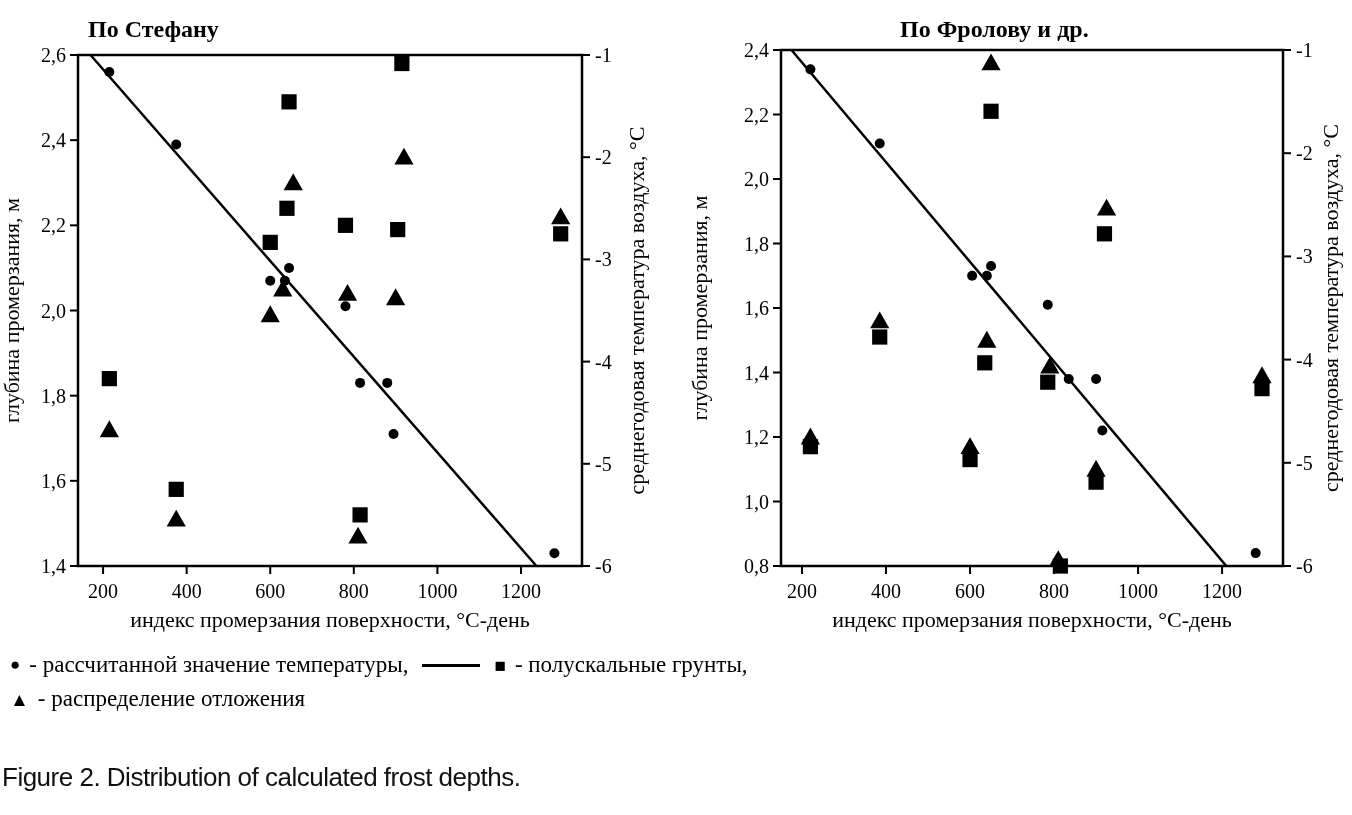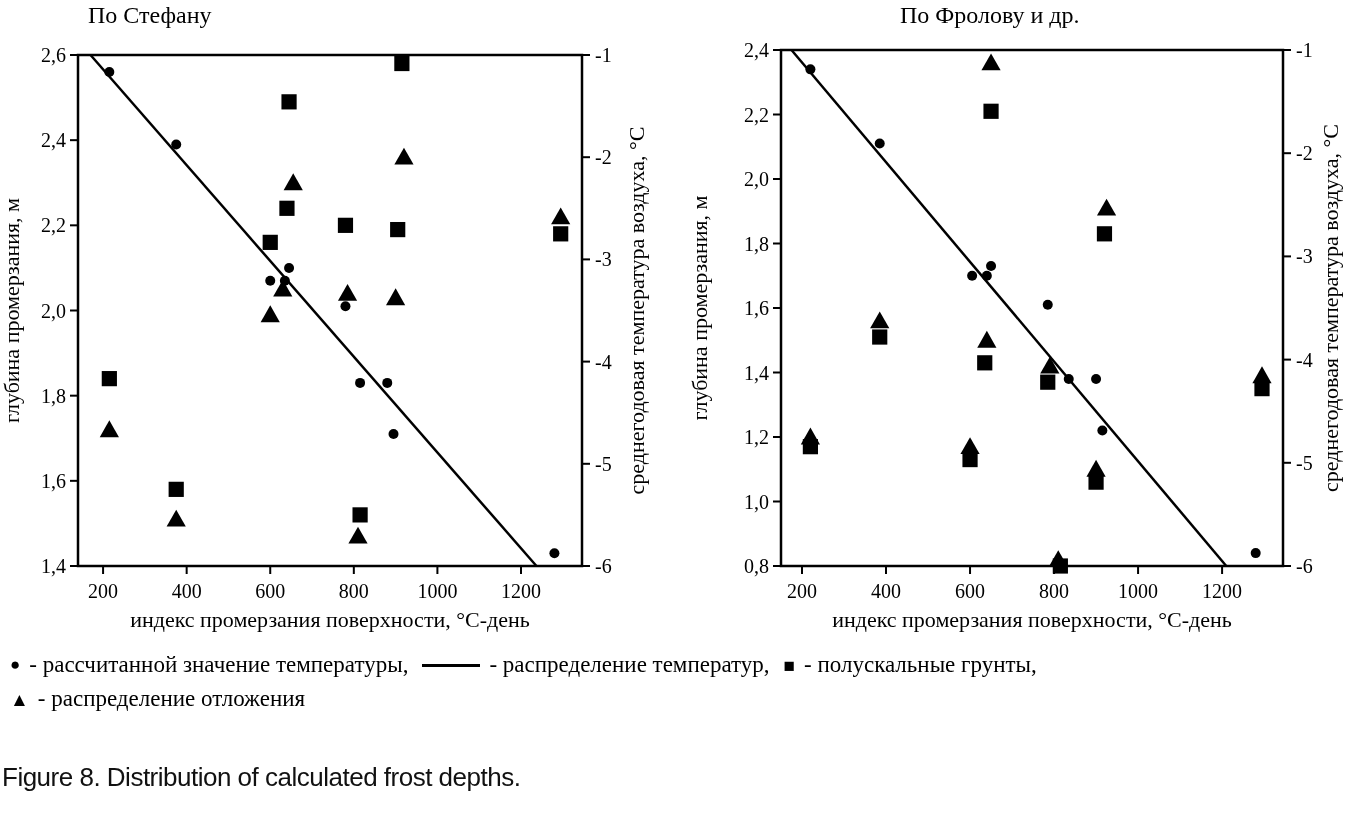--- a/index.html
+++ b/index.html
@@ -5,22 +5,22 @@
   html,body{margin:0;padding:0;background:#fff;}
   .figure{
     position:relative;
     width:1352px;height:815px;
     background:#fff;
     font-family:"Liberation Serif","DejaVu Serif",serif;
     color:#000;
     overflow:hidden;
   }
   .chart-title{
-    position:absolute;top:2px;
-    font-size:24px;font-weight:normal;
+    position:absolute;top:16px;
+    font-size:24px;font-weight:bold;
     white-space:nowrap;
     font-family:"Liberation Serif","DejaVu Serif",serif;
   }
   #title-0{left:88px;}
   #title-1{left:900px;}
   .chart-svg{position:absolute;top:0;}
   #chart-0{left:0;}
   #chart-1{left:676px;}
   .legend{
     position:absolute;left:10px;top:648px;
@@ -221,31 +221,30 @@
     </svg>
 
   <div class="legend">
     <div class="legend-line">
       <span class="legend-item">
         <span class="sym sym-circle">●</span>
         <span>- рассчитанной значение температуры,</span>
       </span>
       <span class="legend-item">
         <span class="sym sym-line"></span>
-        <span>- распределение температур,</span>
       </span>
       <span class="legend-item">
         <span class="sym sym-square">■</span>
         <span>- полускальные грунты,</span>
       </span>
     </div>
     <div class="legend-line">
       <span class="legend-item">
         <span class="sym sym-triangle">▲</span>
         <span>- распределение отложения</span>
       </span>
     </div>
   </div>
 
 
-  <div class="caption" id="caption-en">Figure 8. Distribution of calculated frost depths.</div>
+  <div class="caption" id="caption-en">Figure 2. Distribution of calculated frost depths.</div>
 
 </div>
 
 </body></html>

